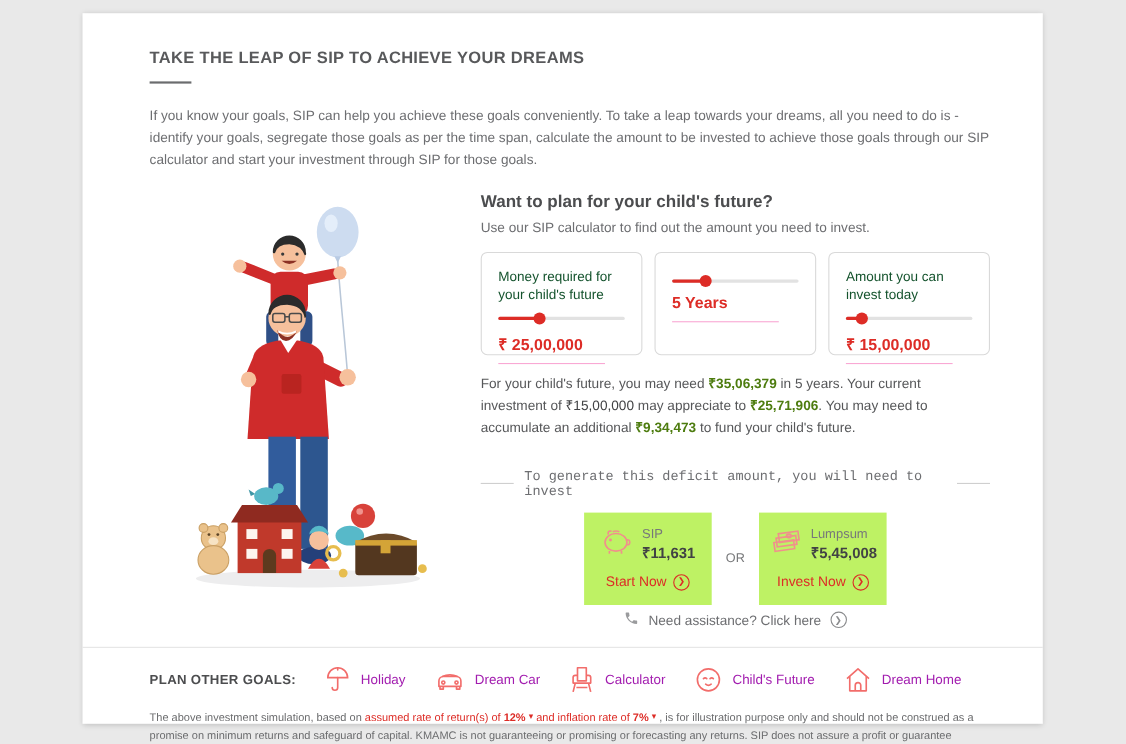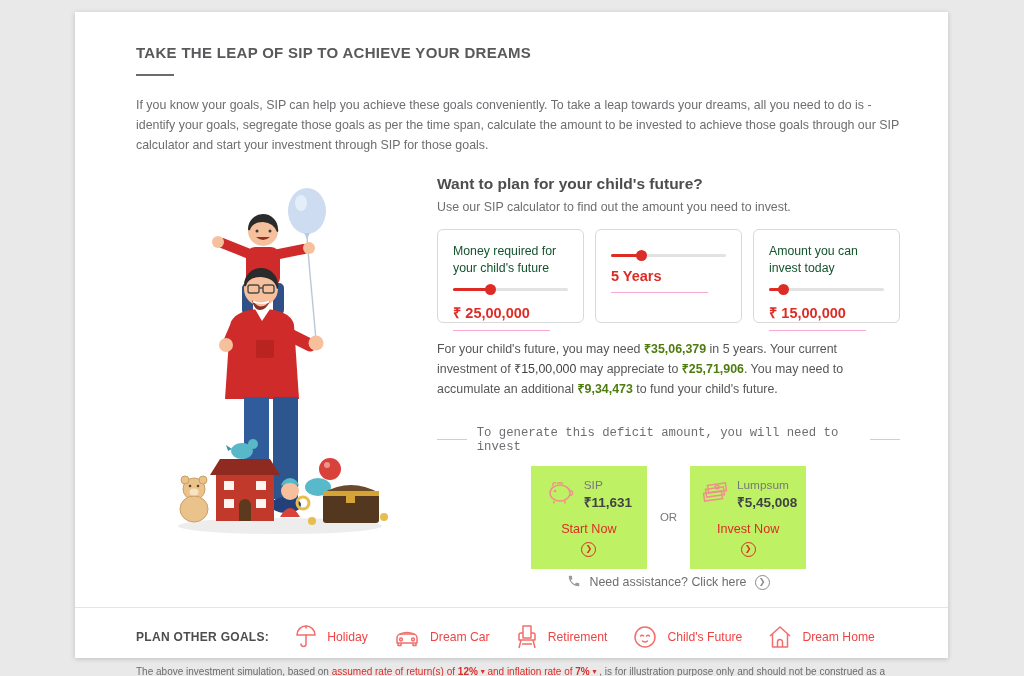--- a/index.html
+++ b/index.html
@@ -39,38 +39,38 @@
   .deficit-row { display:flex; align-items:center; justify-content:center; margin-top:26px; gap:10px;font-family:Liberation Mono, monospace; }
   .deficit-line { width:32px; height:1px; background:#cfcfcf; }
   .deficit-text { font-size:12.3px; color:#6d6e71; }
 
   .invest-row { display:flex; align-items:stretch; justify-content:center; margin-top:12px; }
   .invest-box { background:#bef264; padding:12px 12px 12px 12px; width:116px; text-align:center; }
   .invest-top { display:flex; align-items:center; justify-content:center; gap:8px; }
   .invest-meta { text-align:left; }
   .invest-label { font-size:11.8px; color:#77787a; }
   .invest-amount { font-size:13.5px; font-weight:bold; color:#414244; margin-top:1px; }
-  .invest-cta { margin-top:11px; font-size:12.6px; color:#dd2c26; display:inline-flex; align-items:center; gap:6px; cursor:pointer;flex-direction:column; }
+  .invest-cta { margin-top:11px; font-size:12.6px; color:#dd2c26; display:inline-flex; align-items:center; gap:6px; cursor:pointer; }
   .or-sep { display:flex; align-items:center; font-size:11.5px; color:#77787a; margin:0 13px; }
 
   .circle-arrow { width:15px; height:15px; border:1.4px solid currentColor; border-radius:50%;
     display:inline-flex; align-items:center; justify-content:center; font-size:8px; line-height:1; }
 
   .assist-row { display:flex; align-items:center; justify-content:center; gap:8px; margin-top:5px;
     font-size:12.4px; color:#6d6e71; cursor:pointer; }
   .assist-row .circle-arrow { color:#8a8b8d; }
 
   
   .section-divider { margin-top:16px; border-top:1px solid #e5e5e5; }
   .goals-row { display:flex; align-items:center; padding:15px 48px 4px 61px; }
   .goals-label { font-size:12px; font-weight:bold; color:#4c4d4f; letter-spacing:.3px; flex-shrink:0; }
   .goals-items { flex:1; display:flex; justify-content:space-evenly; align-items:center; }
   .goal-item { display:flex; align-items:center; gap:9px; cursor:pointer; }
   .goal-item svg { display:block; }
-  .goal-label { font-size:12.2px; color:#ef4444; }
+  .goal-label { font-size:12.2px; color:#a21caf; }
 
   .disclaimer { padding:8px 48px 26px 61px; font-size:10px; line-height:1.7; color:#6b6c6e; }
   .disclaimer .red-phrase { color:#dd2c26; cursor:pointer; }
   .disclaimer .red-phrase b { font-weight:bold; }
   .disclaimer .caret { color:#dd2c26; font-size:8px; vertical-align:1px; }
 </style>
 </head>
 <body>
 
 <div class="page-card">
@@ -302,21 +302,21 @@
       </div>
       <div class="goal-item">
         <span>
           <svg width="24" height="28" viewBox="0 0 24 28" fill="none" stroke="#f26d6b" stroke-width="1.5" stroke-linejoin="round">
             <path d="M8 3 h8 v12 h-8 z"></path>
             <path d="M8 10 h-2 a2 2 0 0 0 -2 2 v5 h16 v-5 a2 2 0 0 0 -2 -2 h-2"></path>
             <path d="M6 17 l-2 8 M18 17 l2 8"></path>
             <path d="M7 21 h10"></path>
           </svg>
         </span>
-        <span class="goal-label">Retirement</span>
+        <span class="goal-label">Calculator</span>
       </div>
       <div class="goal-item">
         <span>
           <svg width="26" height="26" viewBox="0 0 26 26" fill="none" stroke="#f26d6b" stroke-width="1.5" stroke-linecap="round">
             <circle cx="13" cy="13" r="10"></circle>
             <path d="M8.5 12 q1.5 -1.5 3 0"></path>
             <path d="M14.5 12 q1.5 -1.5 3 0"></path>
             <path d="M10.5 17 q2.5 2 5 0"></path>
           </svg>
         </span>

